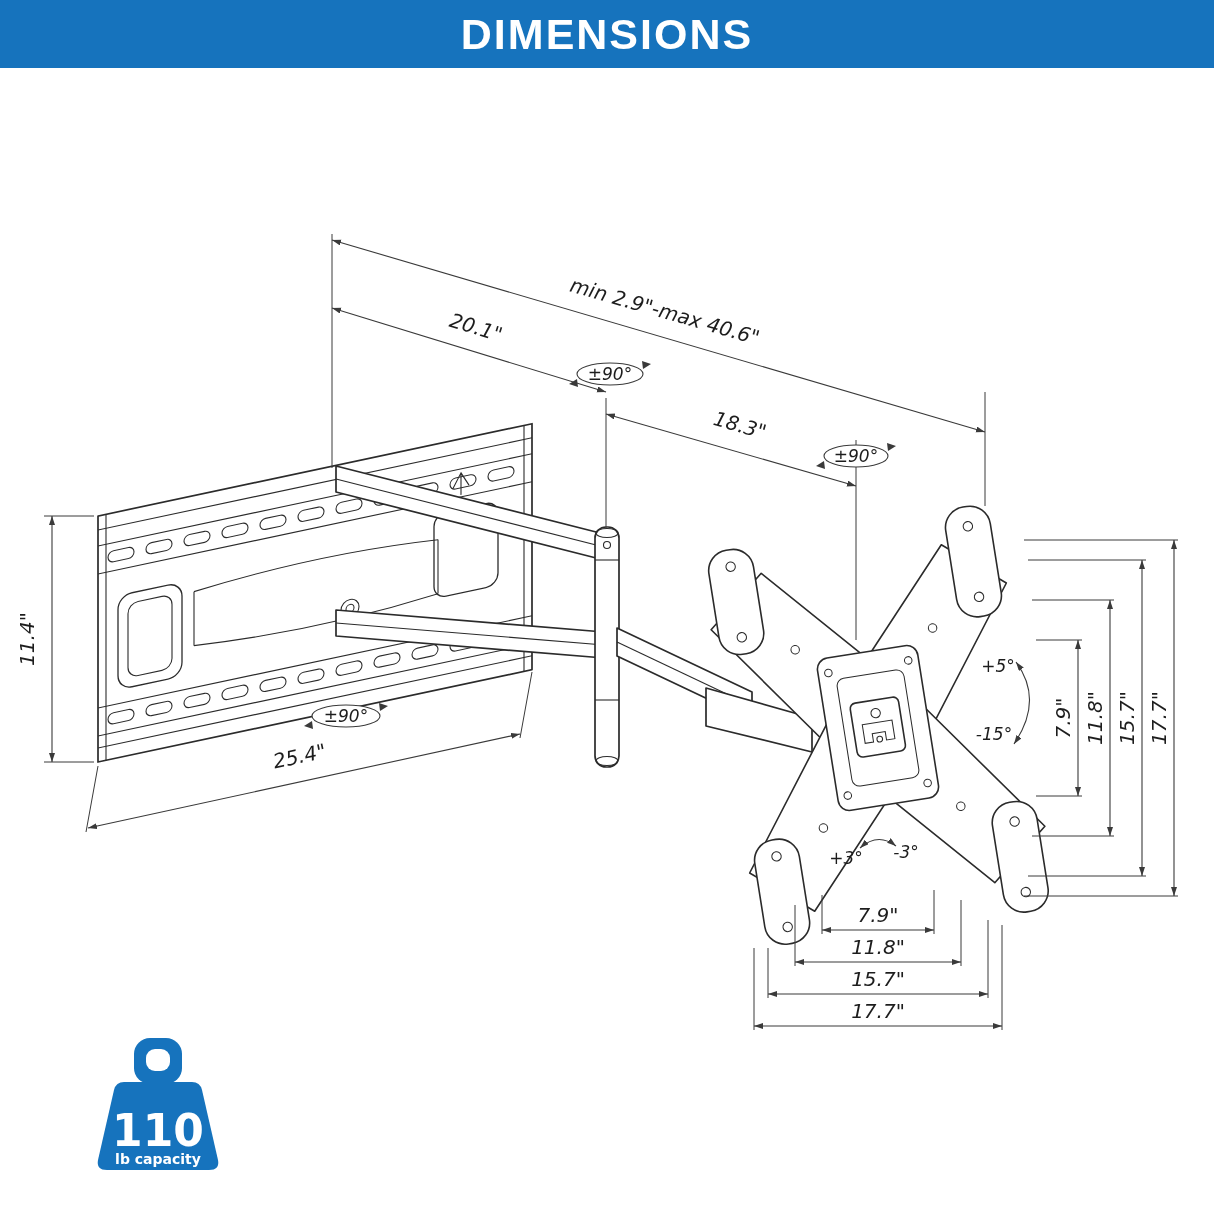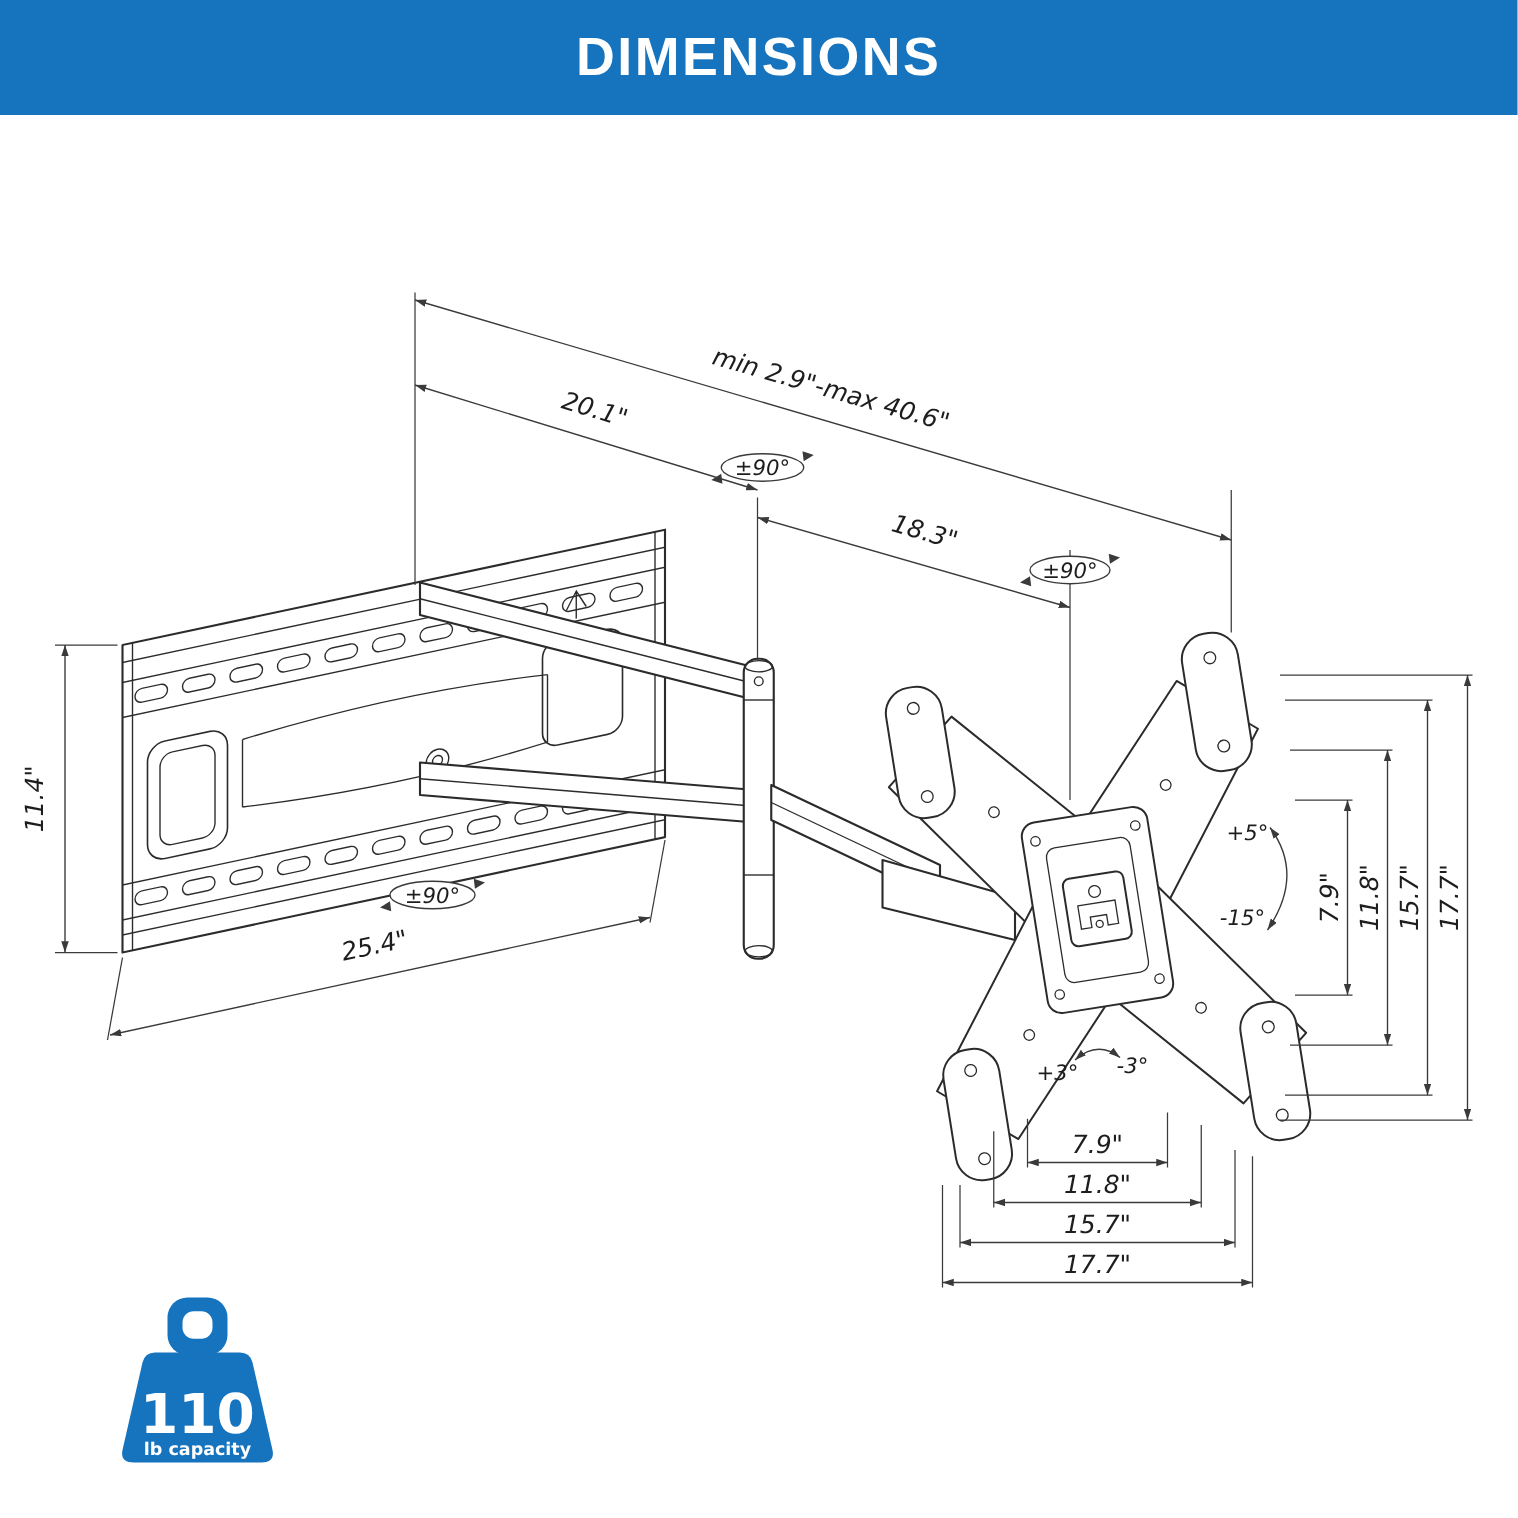--- a/index.html
+++ b/index.html
@@ -1,21 +1,21 @@
 <!DOCTYPE html>
 <html><head>
 <meta charset="utf-8">
 <style>
   html,body{margin:0;padding:0;}
   body{
     width:1214px;height:1214px;position:relative;background:#fff;
     font-family:"Liberation Sans",sans-serif;overflow:hidden;
   }
   .header{
-    position:absolute;left:0;top:0;width:1214px;height:92px;
+    position:absolute;left:0;top:0;width:1214px;height:68px;
     background:#1673bd;display:flex;align-items:center;justify-content:center;
   }
   .header h1{
     margin:0;color:#fff;font-size:43px;font-weight:700;letter-spacing:2px;
     font-family:"Liberation Sans",sans-serif;
   }
   .stage{position:absolute;left:0;top:0;width:1214px;height:1214px;}
   .ol{fill:#fff;stroke:#2b2b2b;stroke-width:1.7;stroke-linejoin:round;}
   .thin{fill:none;stroke:#2b2b2b;stroke-width:1.1;}
   .hole{fill:#fff;stroke:#2b2b2b;stroke-width:1.3;}

